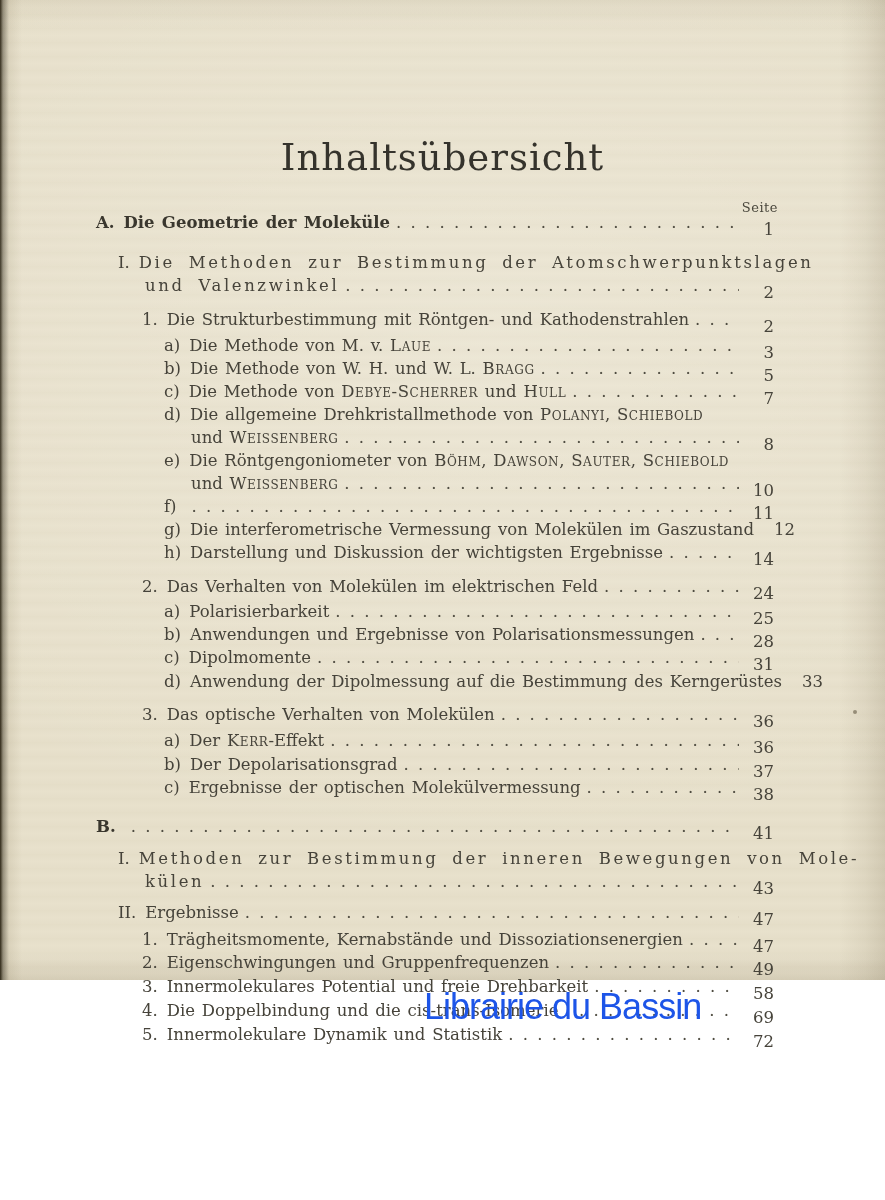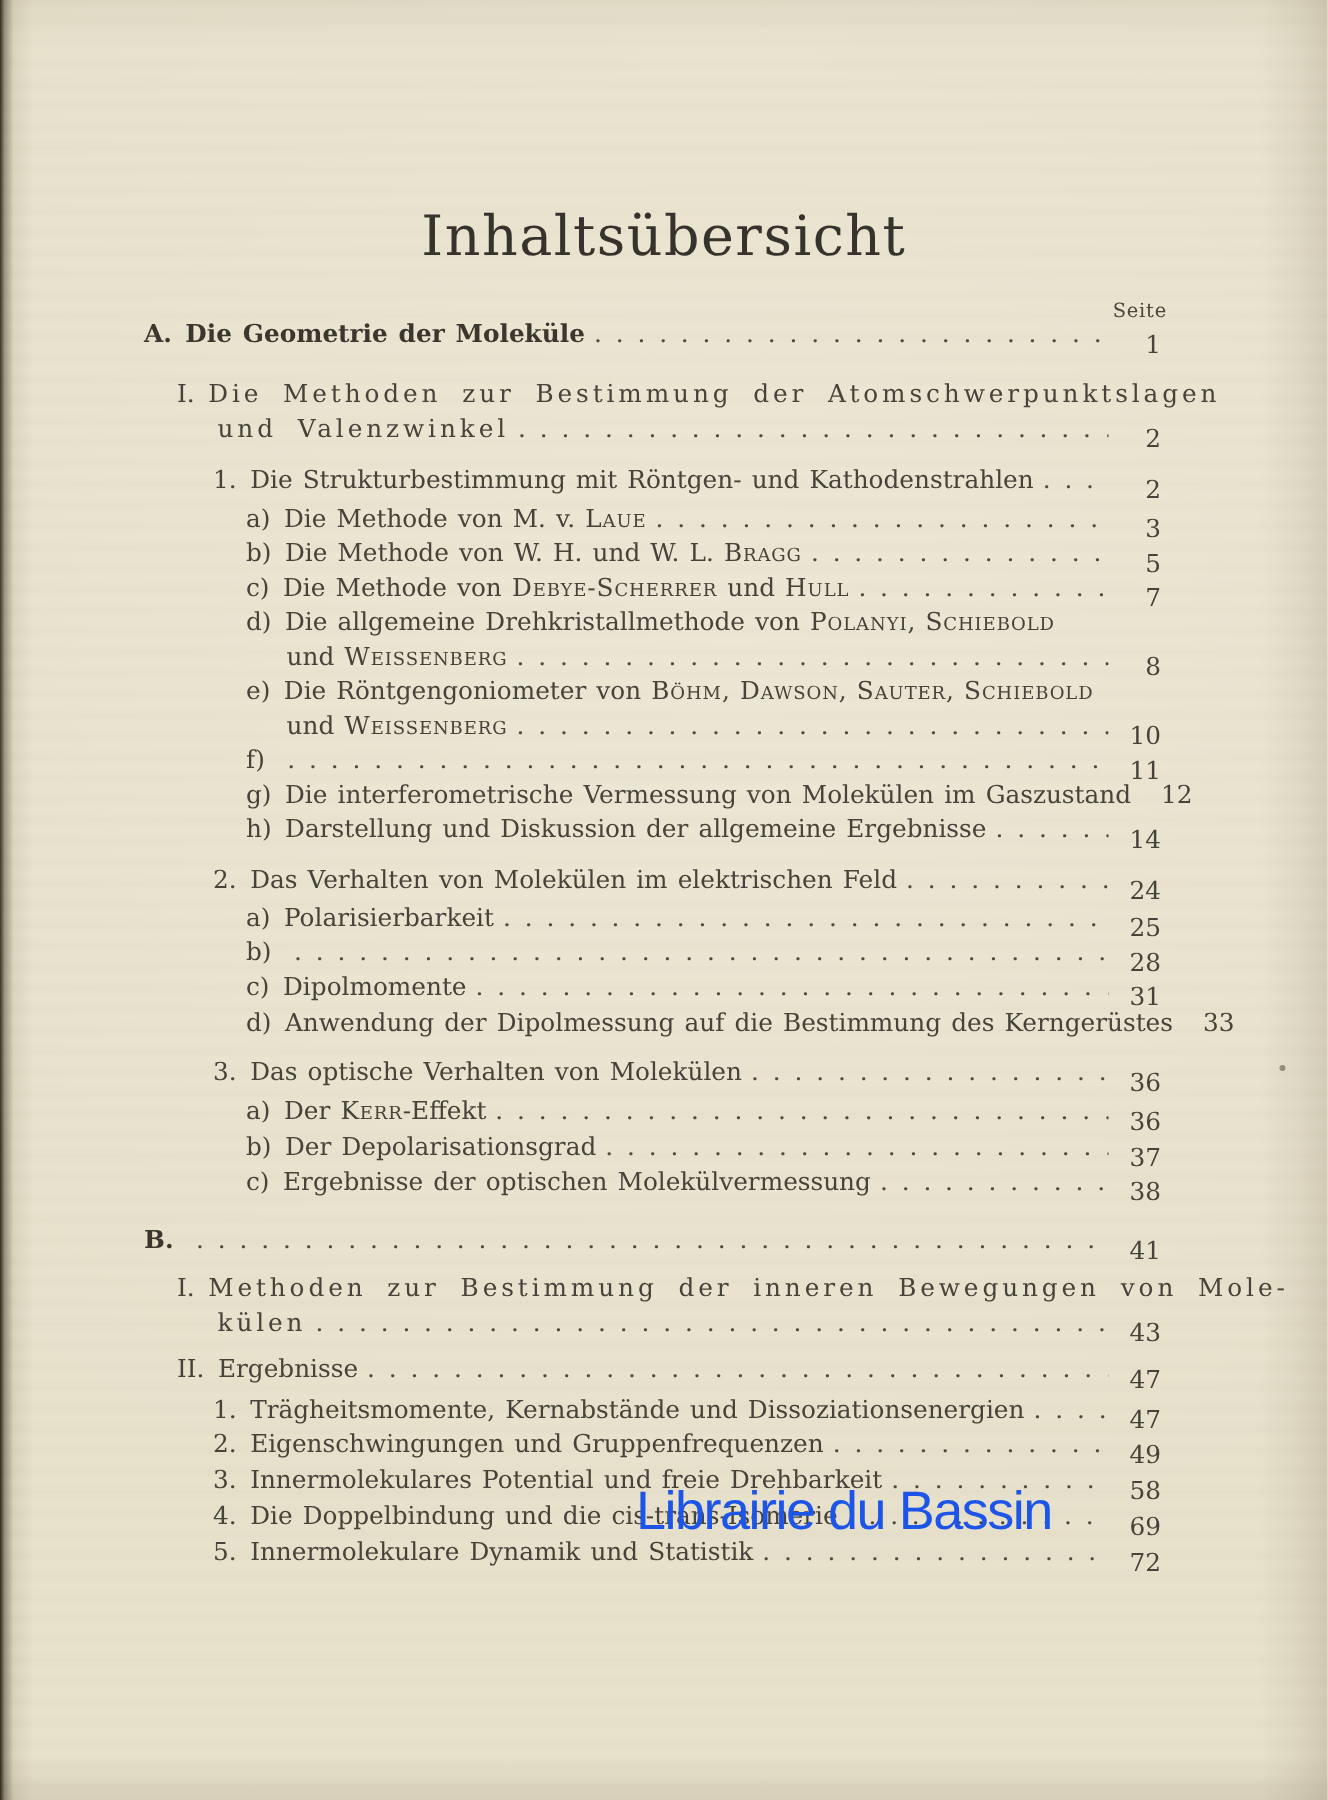--- a/index.html
+++ b/index.html
@@ -1,19 +1,19 @@
 <!DOCTYPE html>
 <html><head>
 <meta charset="utf-8">
 <style>
   html,body{margin:0;padding:0;}
   body{width:885px;height:1200px;overflow:hidden;
        font-family:"DejaVu Serif", serif;}
 
-  .photo{position:relative;width:885px;height:1200px;
+  .photo{position:relative;width:885px;height:980px;
     background:
       radial-gradient(ellipse 140% 90% at 55% 35%, rgba(255,255,252,0.20), rgba(0,0,0,0) 60%),
       linear-gradient(90deg, #2f2817 0px, rgba(47,40,23,0.45) 3px, rgba(120,105,70,0.12) 9px, rgba(0,0,0,0) 22px),
       linear-gradient(270deg, rgba(95,80,50,0.16) 0px, rgba(95,80,50,0.07) 20px, rgba(0,0,0,0) 46px),
       linear-gradient(0deg, rgba(90,75,45,0.12) 0px, rgba(0,0,0,0) 28px),
       linear-gradient(180deg, rgba(110,95,60,0.07) 0px, rgba(0,0,0,0) 30px),
       repeating-linear-gradient(180deg, rgba(120,108,75,0.035) 0px, rgba(0,0,0,0) 7px, rgba(120,108,75,0.025) 14px),
       #e8e1cc;
   }
 
@@ -138,21 +138,21 @@
         <div class="line">
           <span class="prefix">g)</span>
           <span class="text"><span>Die interferometrische Vermessung von Molekülen im Gaszustand</span></span>
           <span class="leader">. . . . . . . . . . . . . . . . . . . . . . . . . . . . . . . . . . . . . . . . . . . . . . . . </span>
           <span class="page inline">12</span>
         </div>
       </div>
       <div class="row alpha" style="margin-left: 68px; margin-top: 0px;">
         <div class="line">
           <span class="prefix">h)</span>
-          <span class="text"><span>Darstellung und Diskussion der allgemeine Ergebnisse</span></span>
+          <span class="text"><span>Darstellung und Diskussion der wichtigsten Ergebnisse</span></span>
           <span class="leader">. . . . . . . . . . . . . . . . . . . . . . . . . . . . . . . . . . . . . . . . . . . . . . . . </span>
           <span class="page">14</span>
         </div>
       </div>
       <div class="row num" style="margin-left: 46px; margin-top: 11px;">
         <div class="line">
           <span class="prefix">2.</span>
           <span class="text"><span>Das Verhalten von Molekülen im elektrischen Feld</span></span>
           <span class="leader">. . . . . . . . . . . . . . . . . . . . . . . . . . . . . . . . . . . . . . . . . . . . . . . . </span>
           <span class="page">24</span>
@@ -162,20 +162,21 @@
         <div class="line">
           <span class="prefix">a)</span>
           <span class="text"><span>Polarisierbarkeit</span></span>
           <span class="leader">. . . . . . . . . . . . . . . . . . . . . . . . . . . . . . . . . . . . . . . . . . . . . . . . </span>
           <span class="page">25</span>
         </div>
       </div>
       <div class="row alpha" style="margin-left: 68px; margin-top: 0px;">
         <div class="line">
           <span class="prefix">b)</span>
+          <span class="text"><span>Anwendungen und Ergebnisse von Polarisationsmessungen</span></span>
           <span class="leader">. . . . . . . . . . . . . . . . . . . . . . . . . . . . . . . . . . . . . . . . . . . . . . . . </span>
           <span class="page">28</span>
         </div>
       </div>
       <div class="row alpha" style="margin-left: 68px; margin-top: 0px;">
         <div class="line">
           <span class="prefix">c)</span>
           <span class="text"><span>Dipolmomente</span></span>
           <span class="leader">. . . . . . . . . . . . . . . . . . . . . . . . . . . . . . . . . . . . . . . . . . . . . . . . </span>
           <span class="page">31</span>

